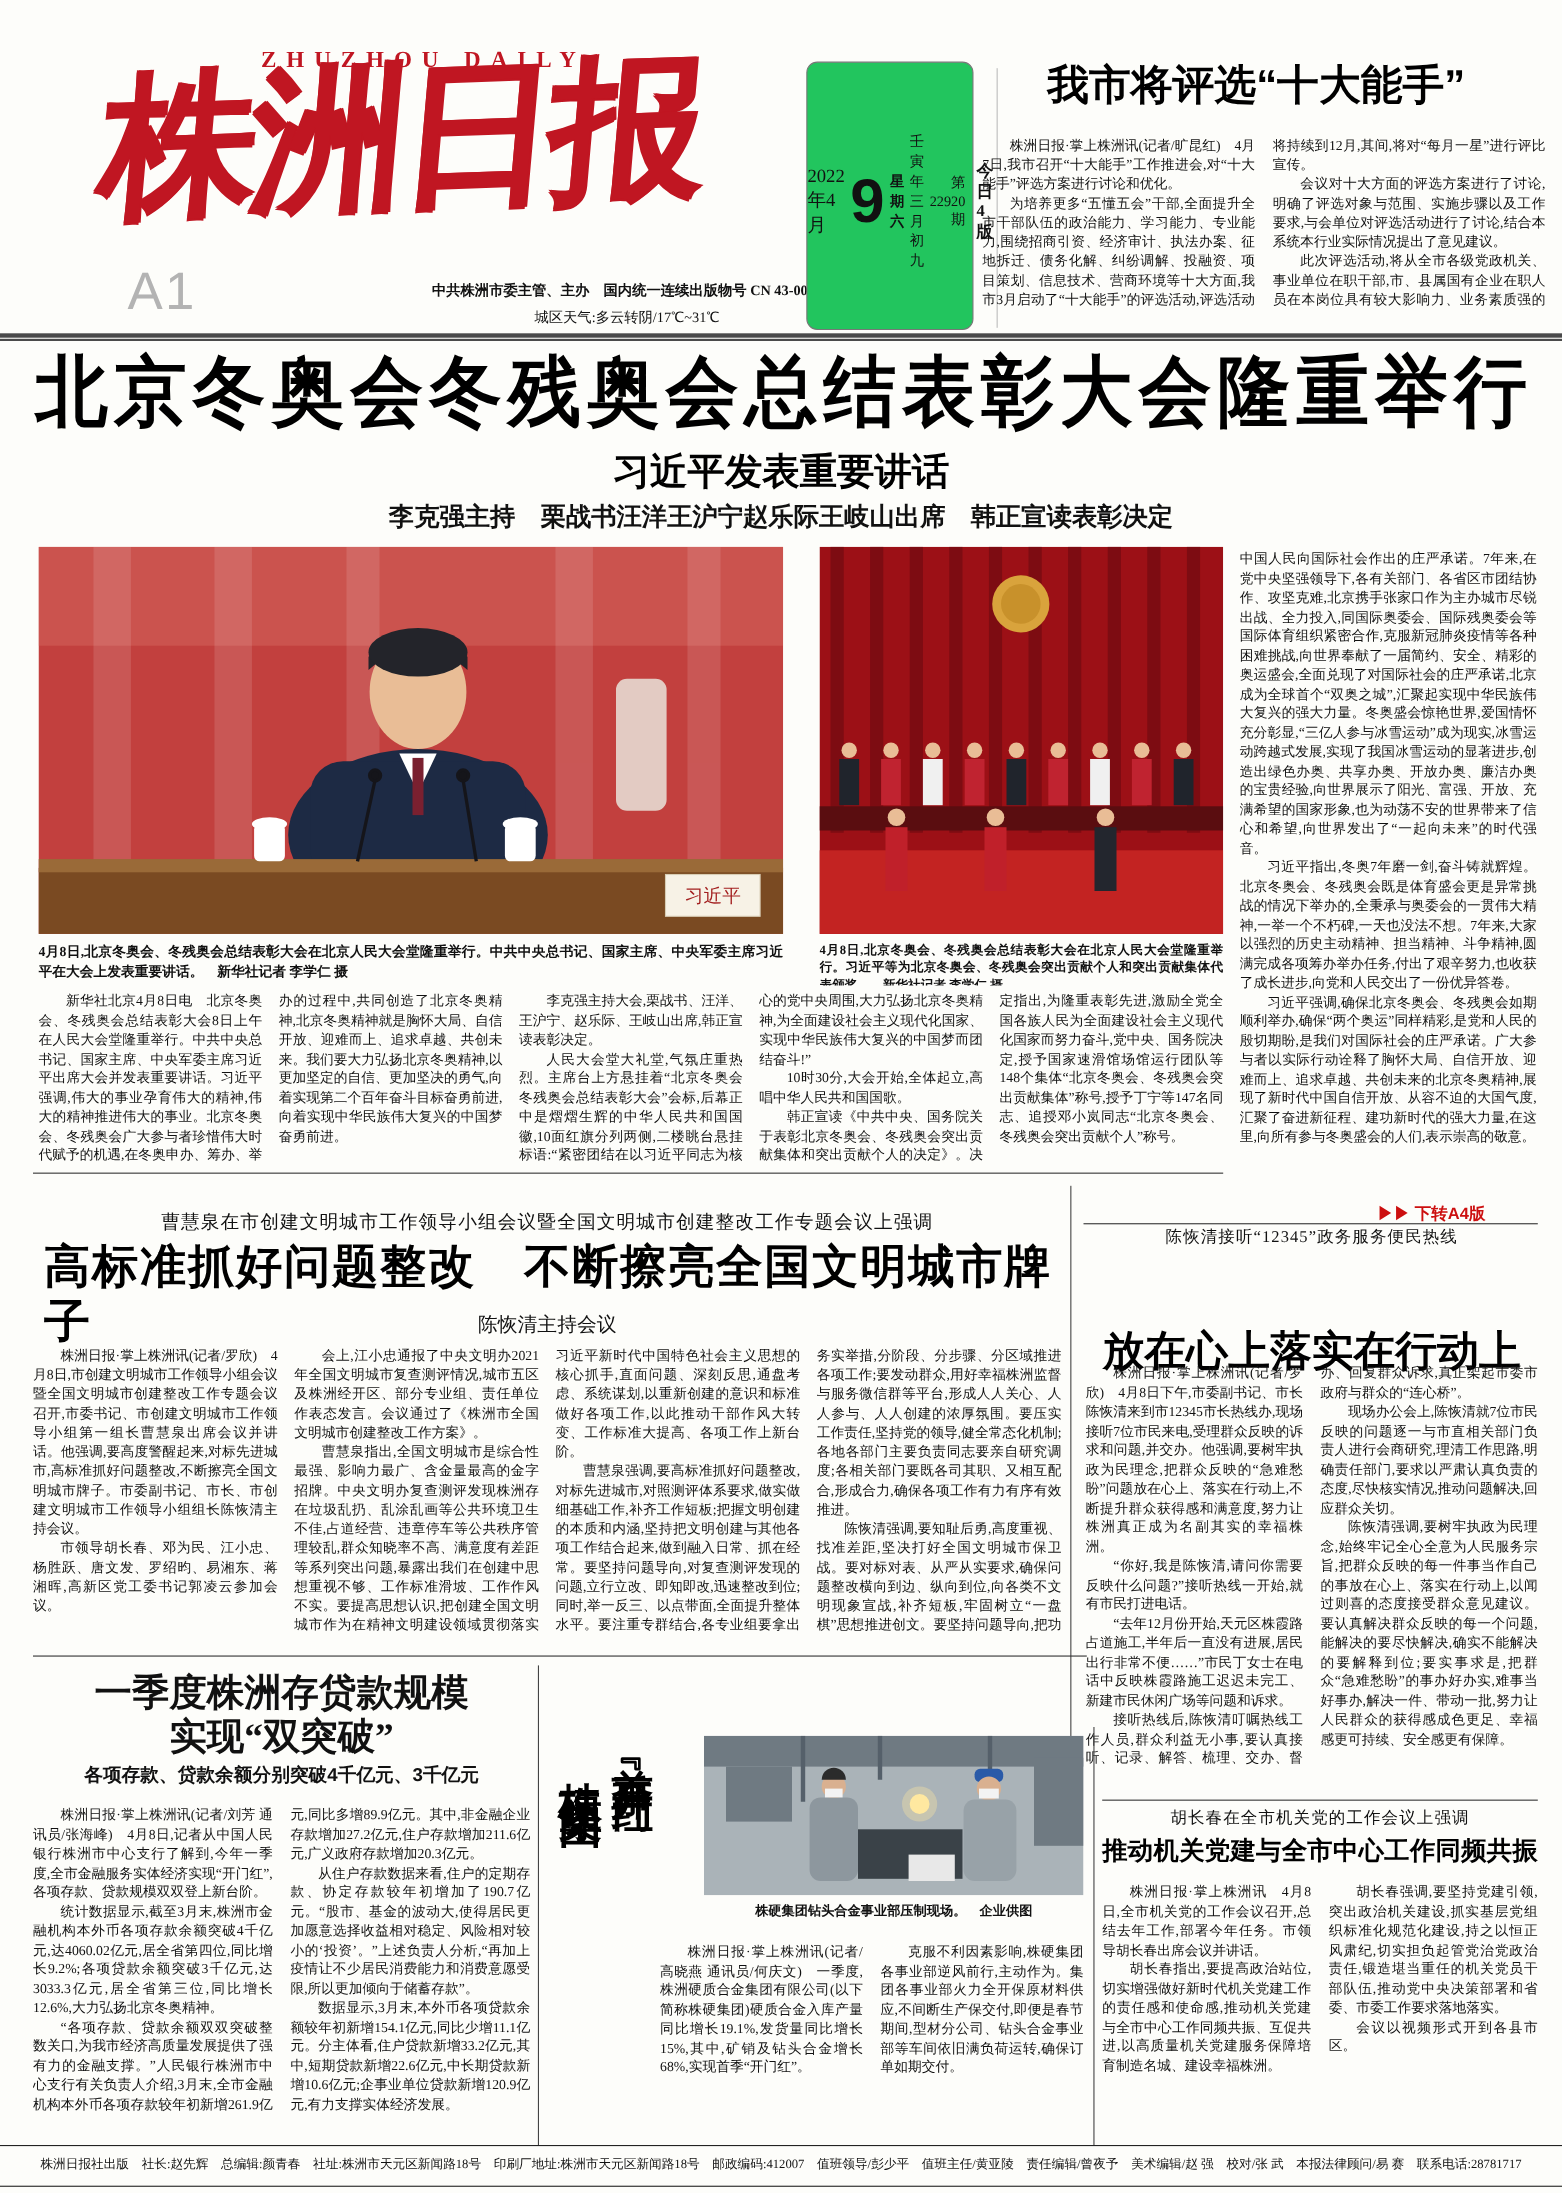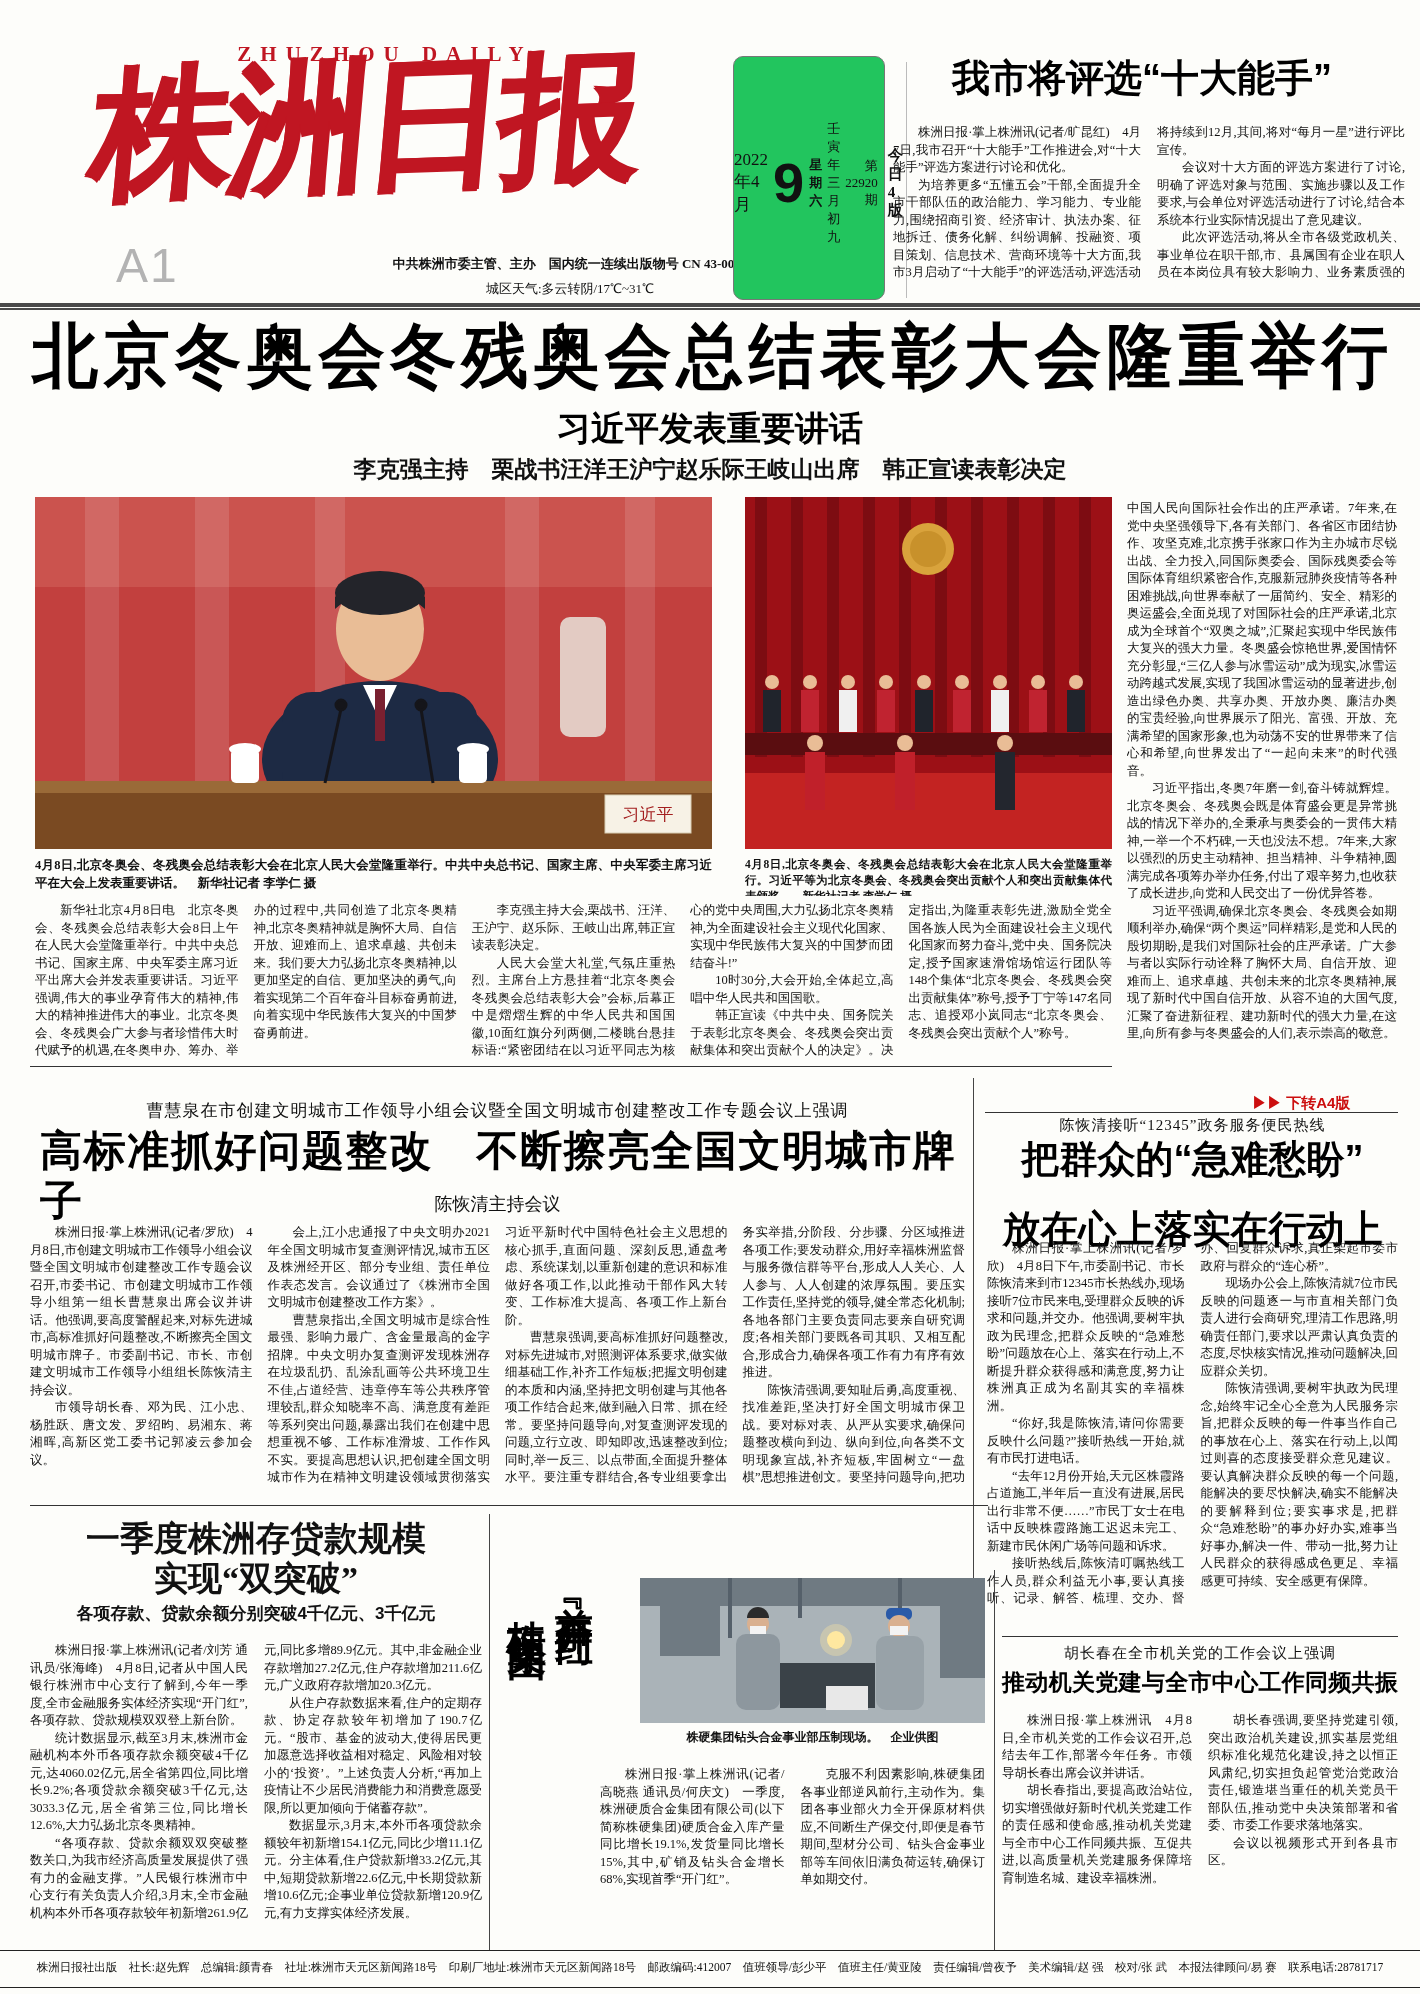--- a/index.html
+++ b/index.html
@@ -232,21 +232,20 @@
   <div class="abs body cols4" style="left:30px;top:1224px;width:935px;height:278px;">
       <p>株洲日报·掌上株洲讯(记者/罗欣)　4月8日,市创建文明城市工作领导小组会议暨全国文明城市创建整改工作专题会议召开,市委书记、市创建文明城市工作领导小组第一组长曹慧泉出席会议并讲话。他强调,要高度警醒起来,对标先进城市,高标准抓好问题整改,不断擦亮全国文明城市牌子。市委副书记、市长、市创建文明城市工作领导小组组长陈恢清主持会议。</p>
       <p>市领导胡长春、邓为民、江小忠、杨胜跃、唐文发、罗绍昀、易湘东、蒋湘晖,高新区党工委书记郭凌云参加会议。</p>
       <p>会上,江小忠通报了中央文明办2021年全国文明城市复查测评情况,城市五区及株洲经开区、部分专业组、责任单位作表态发言。会议通过了《株洲市全国文明城市创建整改工作方案》。</p>
       <p>曹慧泉指出,全国文明城市是综合性最强、影响力最广、含金量最高的金字招牌。中央文明办复查测评发现株洲存在垃圾乱扔、乱涂乱画等公共环境卫生不佳,占道经营、违章停车等公共秩序管理较乱,群众知晓率不高、满意度有差距等系列突出问题,暴露出我们在创建中思想重视不够、工作标准滑坡、工作作风不实。要提高思想认识,把创建全国文明城市作为在精神文明建设领域贯彻落实习近平新时代中国特色社会主义思想的核心抓手,直面问题、深刻反思,通盘考虑、系统谋划,以重新创建的意识和标准做好各项工作,以此推动干部作风大转变、工作标准大提高、各项工作上新台阶。</p>
       <p>曹慧泉强调,要高标准抓好问题整改,对标先进城市,对照测评体系要求,做实做细基础工作,补齐工作短板;把握文明创建的本质和内涵,坚持把文明创建与其他各项工作结合起来,做到融入日常、抓在经常。要坚持问题导向,对复查测评发现的问题,立行立改、即知即改,迅速整改到位;同时,举一反三、以点带面,全面提升整体水平。要注重专群结合,各专业组要拿出务实举措,分阶段、分步骤、分区域推进各项工作;要发动群众,用好幸福株洲监督与服务微信群等平台,形成人人关心、人人参与、人人创建的浓厚氛围。要压实工作责任,坚持党的领导,健全常态化机制;各地各部门主要负责同志要亲自研究调度;各相关部门要既各司其职、又相互配合,形成合力,确保各项工作有力有序有效推进。</p>
       <p>陈恢清强调,要知耻后勇,高度重视、找准差距,坚决打好全国文明城市保卫战。要对标对表、从严从实要求,确保问题整改横向到边、纵向到位,向各类不文明现象宣战,补齐短板,牢固树立“一盘棋”思想推进创文。要坚持问题导向,把功夫下在平常,持之以恒、久久为功。要压实责任,各级各部门主要负责同志要带头研究部署创建工作;市创文办(市委文明办)要统筹协调、加强督查引导,强化问责力度,推动创建各项工作落到实效。</p>
     </div>
 
   <div class="abs c kicker" style="left:987px;top:1116px;width:411px;font-size:15px;">陈恢清接听“12345”政务服务便民热线</div>
-  <div class="abs c h-black" style="left:987px;top:1138px;width:411px;font-size:38px;line-height:1.15;">把群众的“急难愁盼”</div>
   <div class="abs c h-black" style="left:987px;top:1184px;width:411px;font-size:38px;line-height:1.15;margin-top:24px;">放在心上落实在行动上</div>
   <div class="abs body cols2" style="left:987px;top:1240px;width:411px;height:390px;">
       <p>株洲日报·掌上株洲讯(记者/罗欣)　4月8日下午,市委副书记、市长陈恢清来到市12345市长热线办,现场接听7位市民来电,受理群众反映的诉求和问题,并交办。他强调,要树牢执政为民理念,把群众反映的“急难愁盼”问题放在心上、落实在行动上,不断提升群众获得感和满意度,努力让株洲真正成为名副其实的幸福株洲。</p>
       <p>“你好,我是陈恢清,请问你需要反映什么问题?”接听热线一开始,就有市民打进电话。</p>
       <p>“去年12月份开始,天元区株霞路占道施工,半年后一直没有进展,居民出行非常不便……”市民丁女士在电话中反映株霞路施工迟迟未完工、新建市民休闲广场等问题和诉求。</p>
       <p>接听热线后,陈恢清叮嘱热线工作人员,群众利益无小事,要认真接听、记录、解答、梳理、交办、督办、回复群众诉求,真正架起市委市政府与群众的“连心桥”。</p>
       <p>现场办公会上,陈恢清就7位市民反映的问题逐一与市直相关部门负责人进行会商研究,理清工作思路,明确责任部门,要求以严肃认真负责的态度,尽快核实情况,推动问题解决,回应群众关切。</p>
       <p>陈恢清强调,要树牢执政为民理念,始终牢记全心全意为人民服务宗旨,把群众反映的每一件事当作自己的事放在心上、落实在行动上,以闻过则喜的态度接受群众意见建议。要认真解决群众反映的每一个问题,能解决的要尽快解决,确实不能解决的要解释到位;要实事求是,把群众“急难愁盼”的事办好办实,难事当好事办,解决一件、带动一批,努力让人民群众的获得感成色更足、幸福感更可持续、安全感更有保障。</p>
     </div>
 

